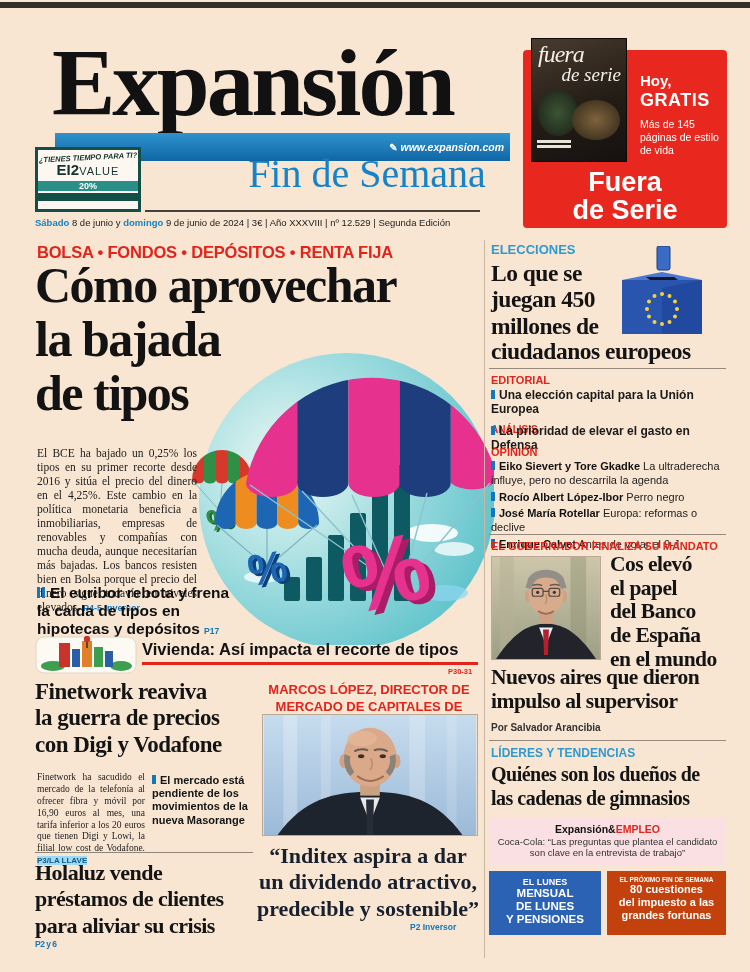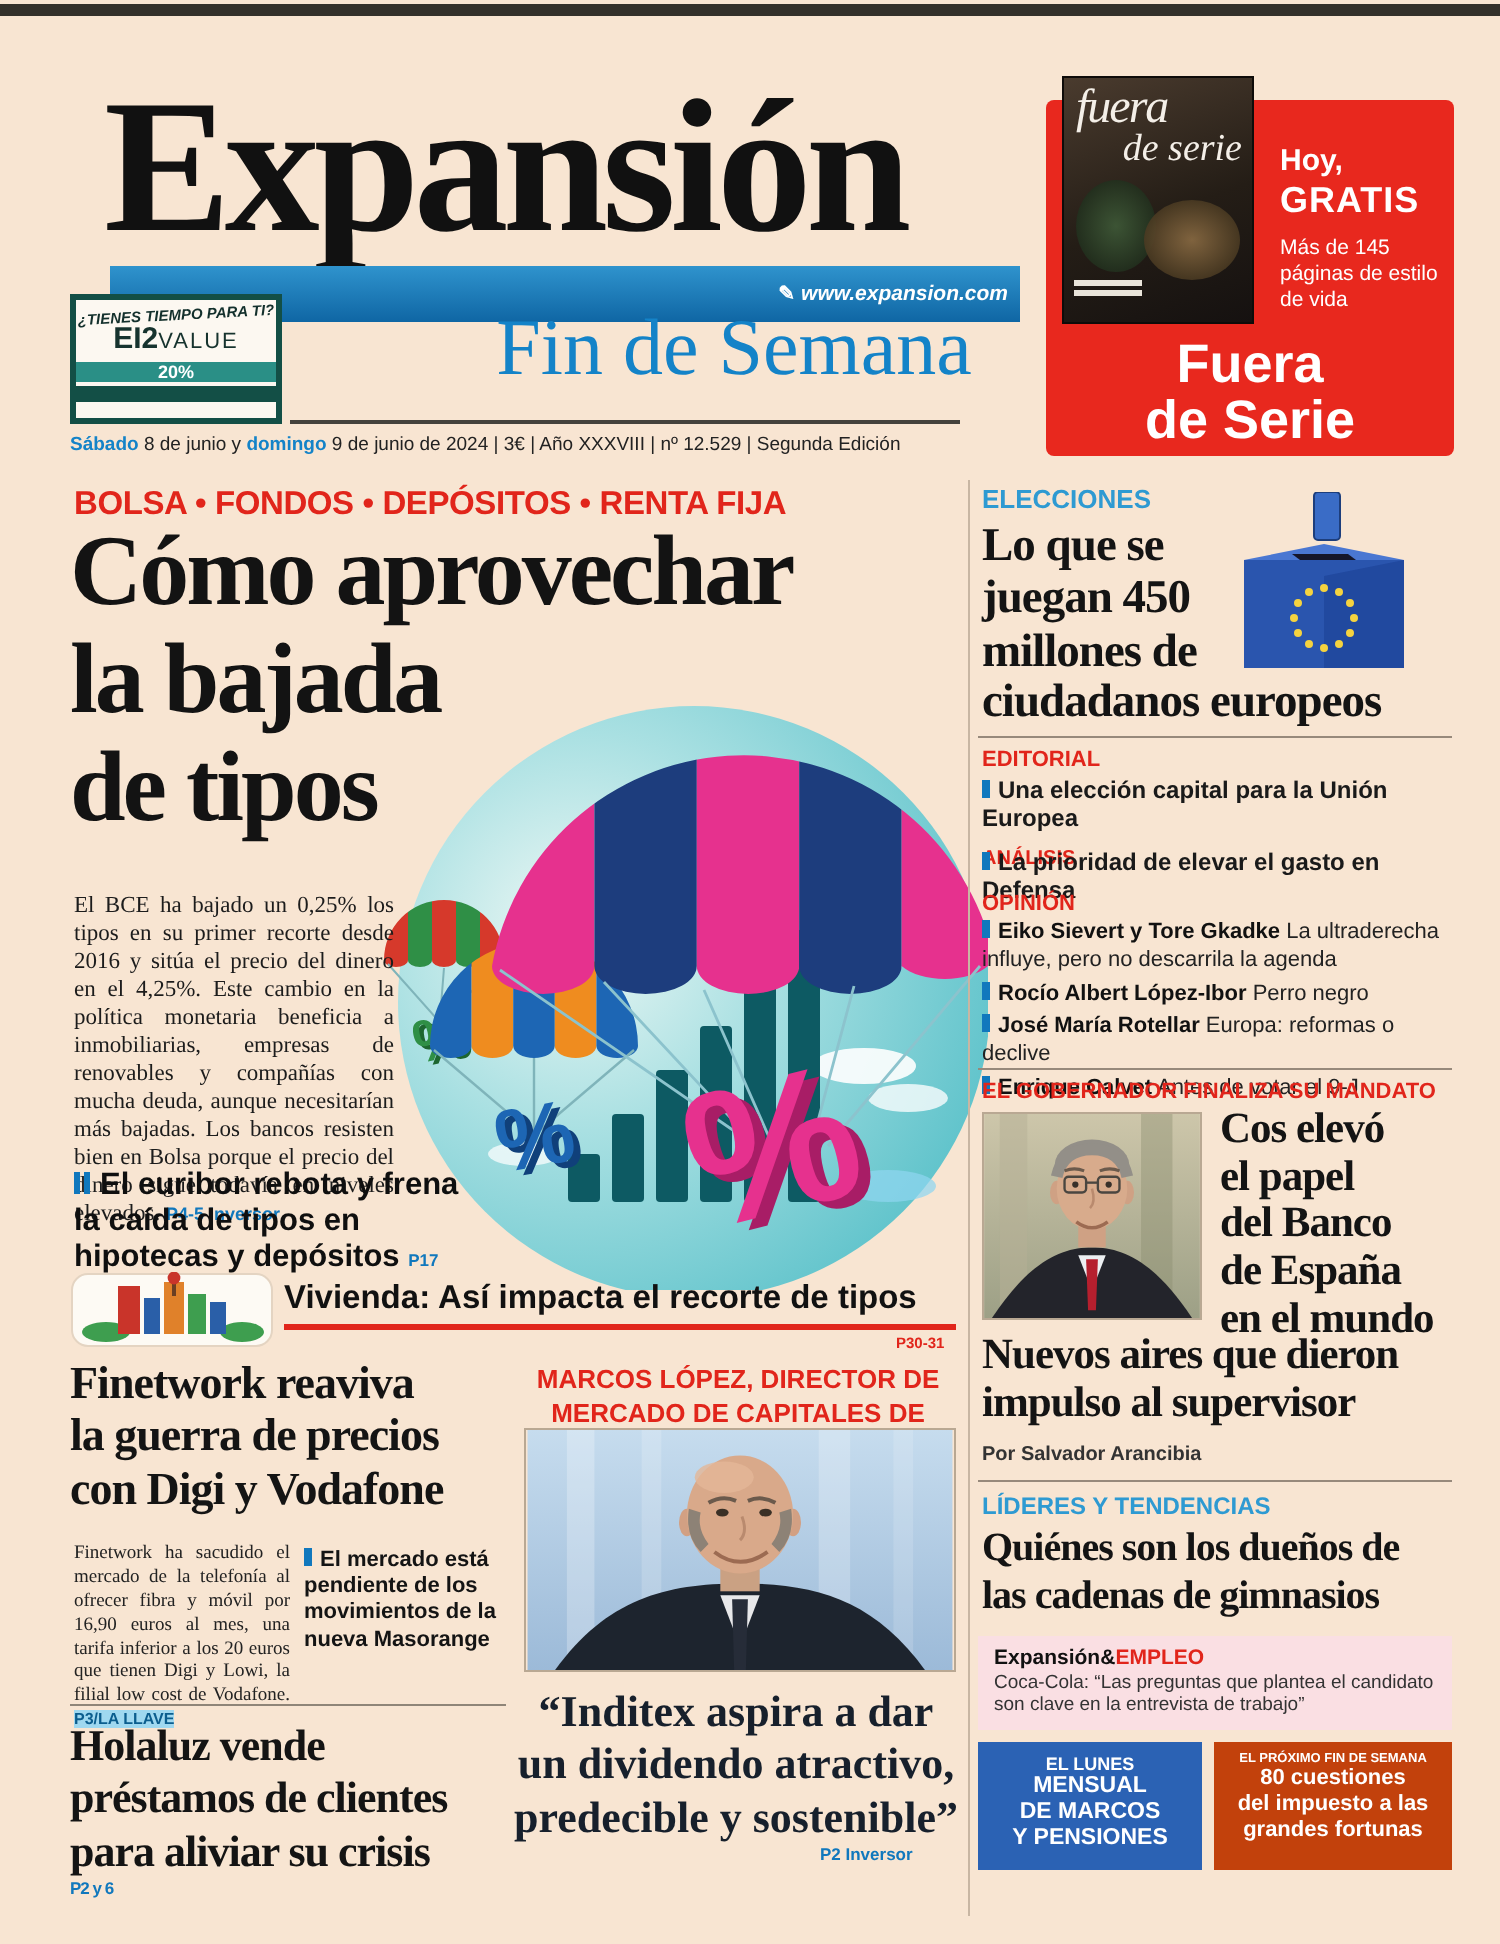--- a/index.html
+++ b/index.html
@@ -92,21 +92,21 @@
   .gob-label { left:491px; top:540px; font-size:11px; }
   .cos-photo { left:491px; top:556px; width:110px; height:104px; border:1px solid #b9a893; }
   .cos-headline { left:610px; top:553px; font-weight:bold; font-size:21.5px; line-height:1.1; letter-spacing:-.5px; color:#141414; }
   .cos-headline span { display:block; white-space:nowrap; }
   .cos-sub { left:491px; top:666px; width:240px; font-weight:bold; font-size:21.5px; line-height:1.1; letter-spacing:-.5px; color:#141414; }
   .byline { left:491px; top:722px; font-size:10px; font-weight:bold; color:#333; }
   .r3 { left:489px; top:740px; width:237px; }
   .lid-label { left:491px; top:746px; font-size:12px; }
   .gym-headline { left:491px; top:762px; font-weight:bold; font-size:20px; line-height:1.2; letter-spacing:-.5px; color:#141414; }
   .gym-headline span { display:block; white-space:nowrap; }
-  .empleo-box { left:489px; top:818px; width:237px; height:47px; background:#fadfe3; padding:5px 8px; }
+  .empleo-box { left:489px; top:818px; width:237px; height:47px; background:#fadfe3; padding:5px 8px;text-align:center; }
   .empleo-head { font-size:10.5px; font-weight:bold; color:#111; }
   .empleo-head .sec { color:#e1251b; }
   .empleo-text { font-size:9.5px; color:#333; line-height:1.2; margin-top:1px; }
   .lunes-box { left:489px; top:871px; width:112px; height:64px; background:#2b62b4; color:#fff; text-align:center; padding-top:6px; }
   .lunes-box .s { font-size:9px; font-weight:bold; }
   .lunes-box .b { font-size:11.5px; font-weight:bold; line-height:1.15; }
   .finde-box { left:607px; top:871px; width:119px; height:64px; background:#c2410c; color:#fff; text-align:center; padding-top:5px; }
   .finde-box .s { font-size:6.5px; font-weight:bold; }
   .finde-box .b { font-size:11px; font-weight:bold; line-height:1.2; }
 
@@ -402,21 +402,21 @@
   </div>
 
   <div class="abs empleo-box">
     <div class="empleo-head"><span>Expansión</span><span>&amp;</span><span class="sec">EMPLEO</span></div>
     <div class="empleo-text">Coca-Cola: “Las preguntas que plantea el candidato son clave en la entrevista de trabajo”</div>
   </div>
 
   <div class="abs lunes-box">
     <div class="s">EL LUNES</div>
     <div class="b">MENSUAL</div>
-    <div class="b">DE MARCOS</div>
+    <div class="b">DE LUNES</div>
     <div class="b">Y PENSIONES</div>
   </div>
   <div class="abs finde-box">
     <div class="s">EL PRÓXIMO FIN DE SEMANA</div>
     <div class="b">80 cuestiones</div>
     <div class="b">del impuesto a las</div>
     <div class="b">grandes fortunas</div>
   </div>
 
 </div>

